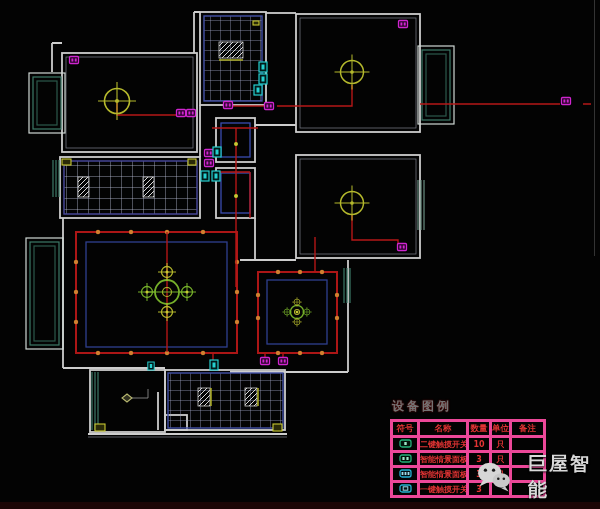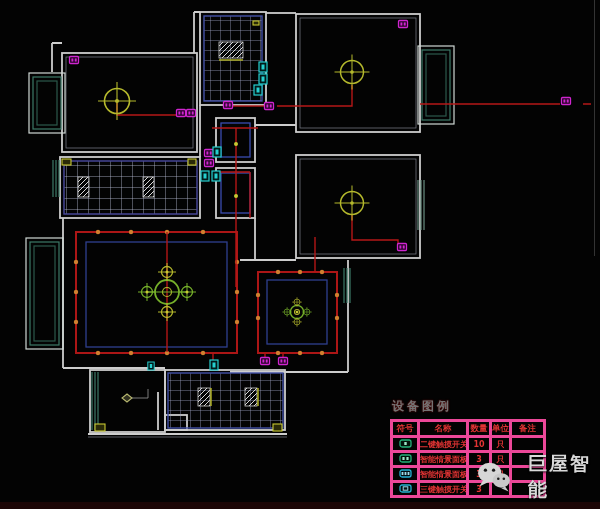--- a/index.html
+++ b/index.html
@@ -310,21 +310,21 @@
         <td>只</td>
         <td></td>
       </tr>
       <tr>
         <td>
           <svg width="13" height="9" viewBox="0 0 13 9">
                 <rect x="1" y="1" width="11" height="7" rx="2" fill="#020f12" stroke="#25b0cf" stroke-width="1.3"></rect>
                 <rect x="4.2" y="2.8" width="4.6" height="3.4" fill="none" stroke="#9fdce8" stroke-width="1"></rect>
               </svg>
         </td>
-        <td>三键触摸开关</td>
+        <td>一键触摸开关</td>
         <td>3</td>
         <td></td>
         <td></td>
       </tr>
     </tbody>
       </table>
   </div>
 
 
   <div id="watermark">

